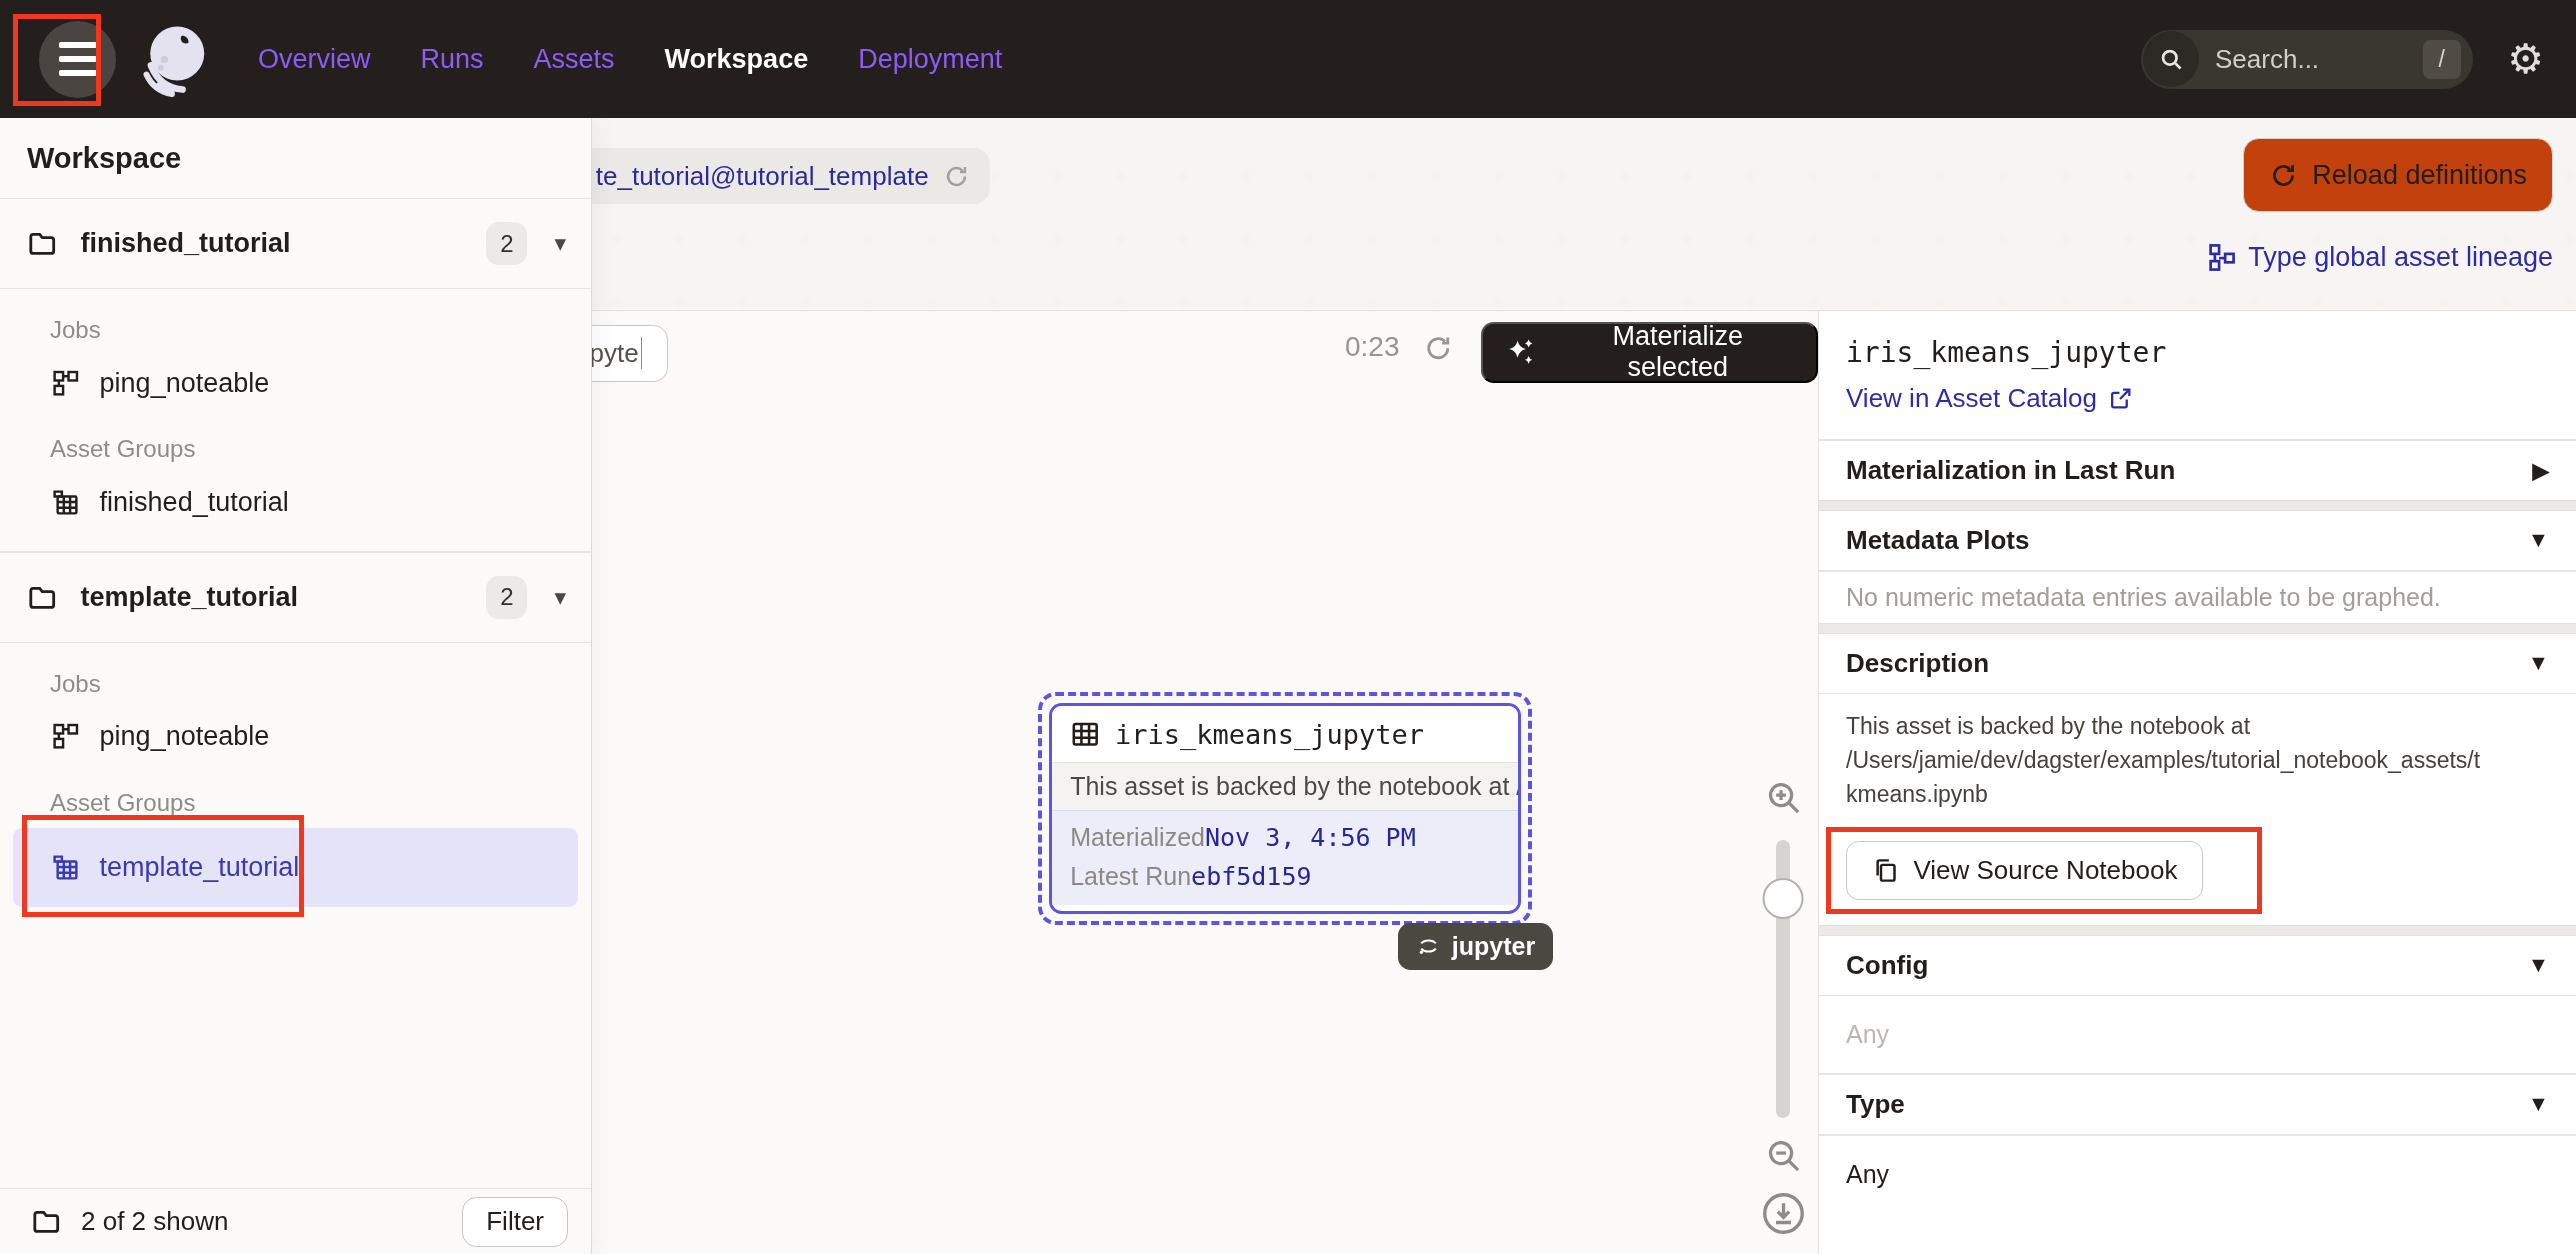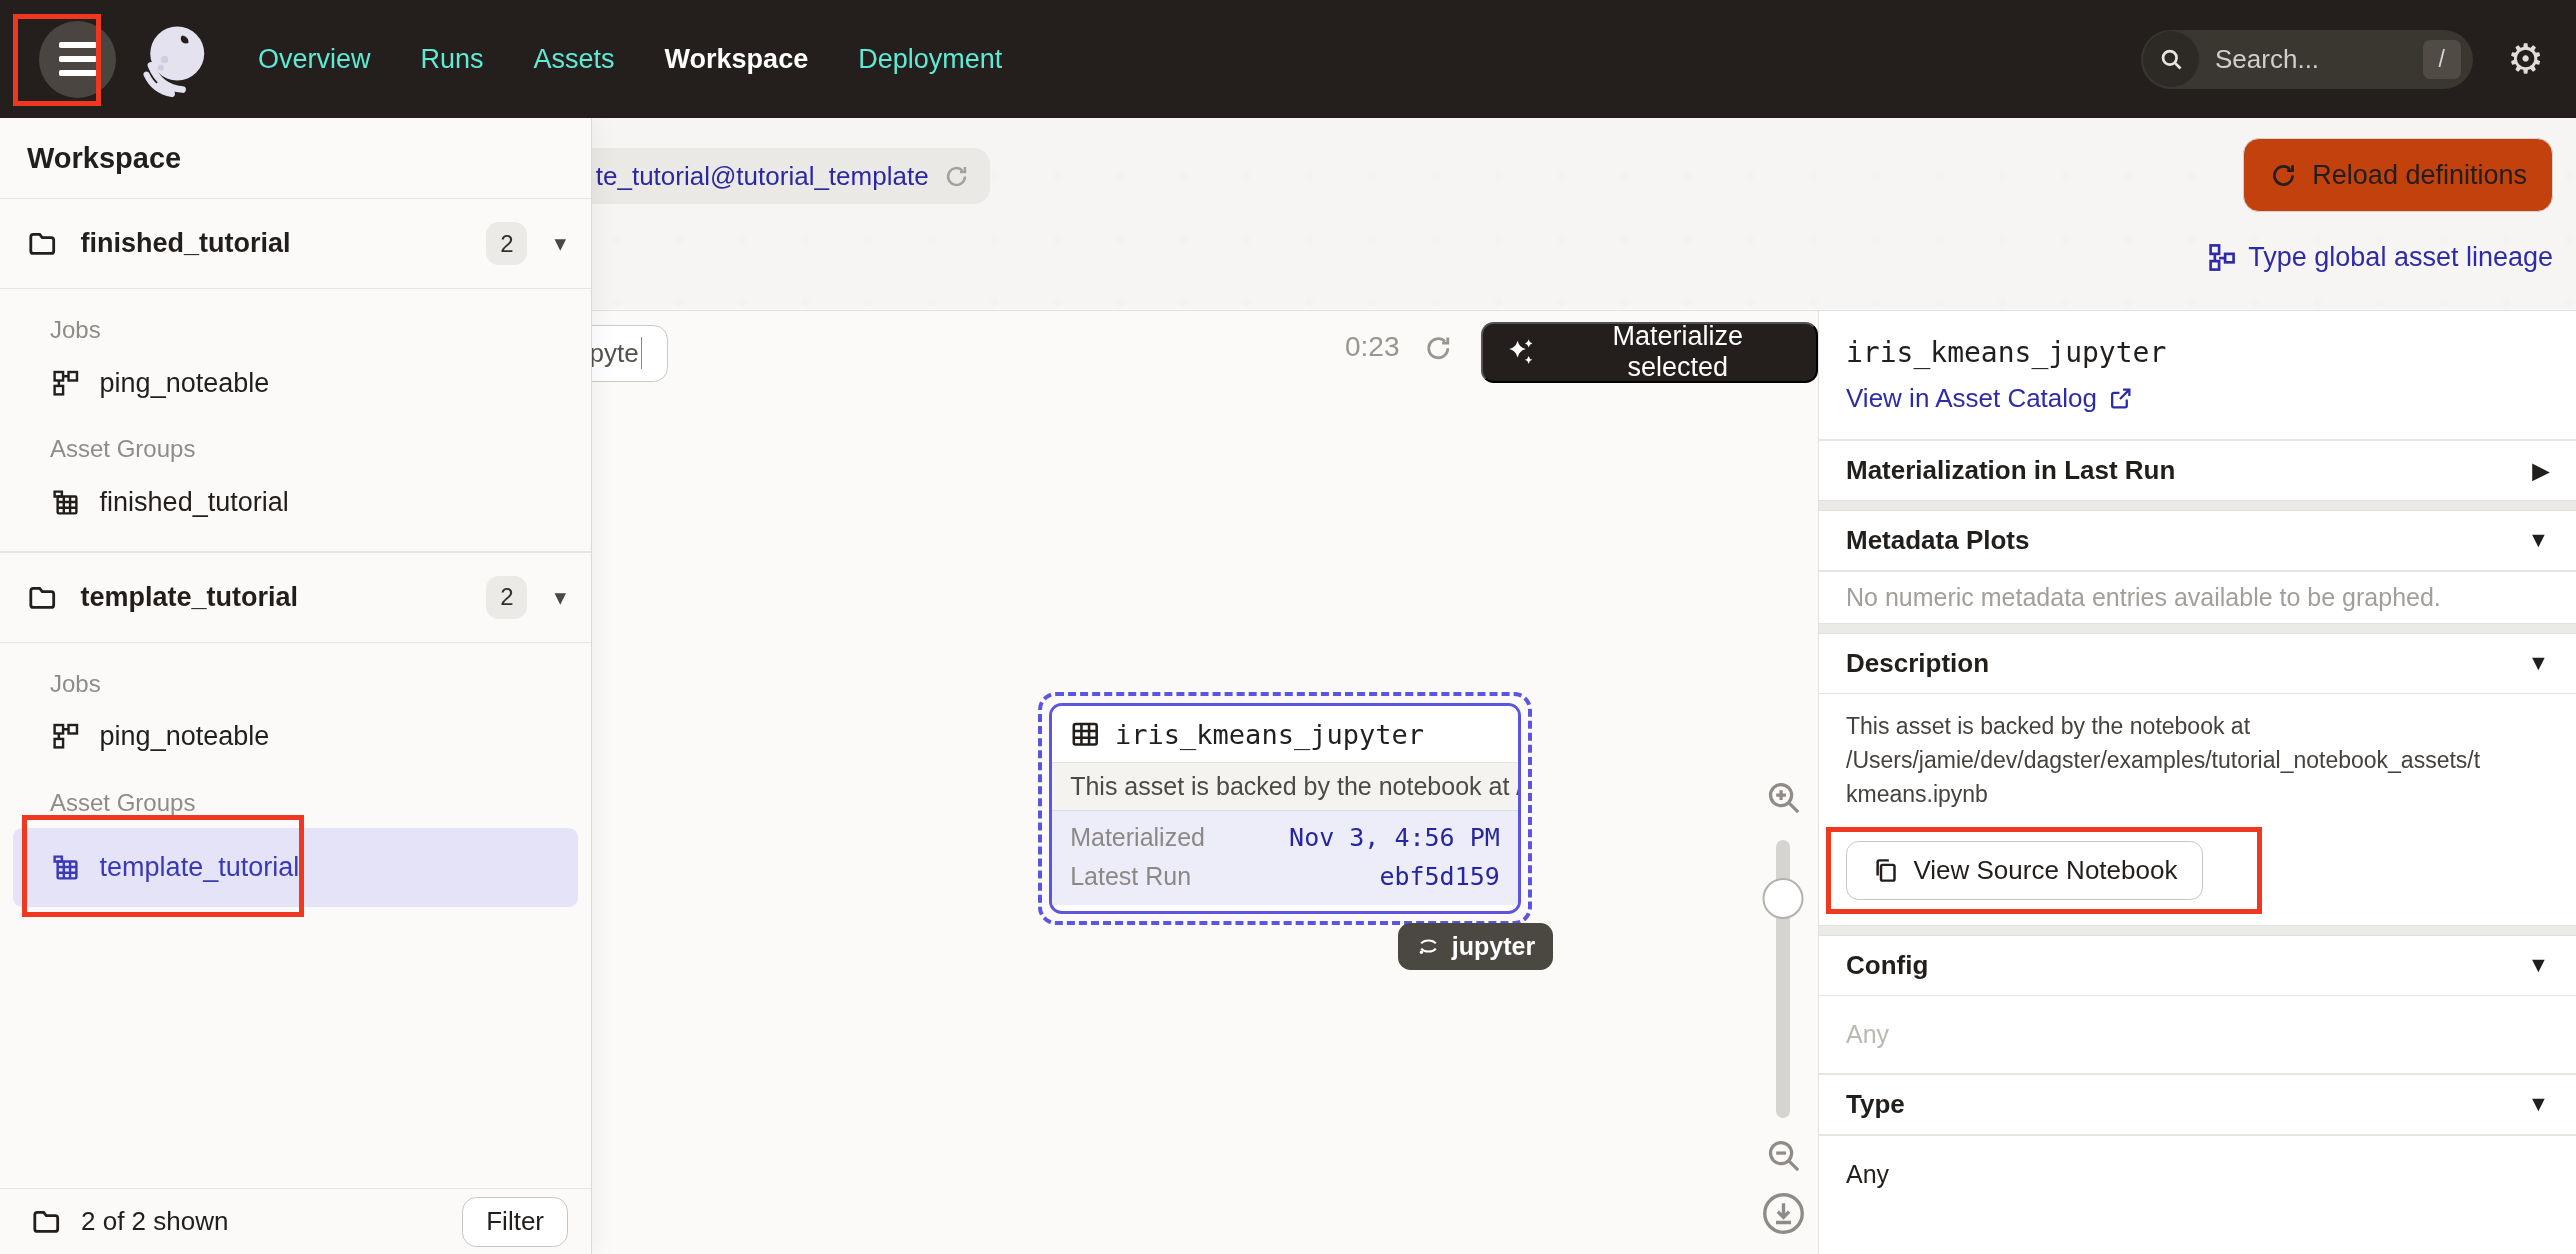--- a/index.html
+++ b/index.html
@@ -16,21 +16,21 @@
 
   
   .navbar { position:absolute; left:0; top:0; width:2576px; height:118px; background:#241f1c;
             display:flex; align-items:center; padding:0 23px; z-index:40; }
   .hamburger { position:relative; width:77px; height:77px; border-radius:50%; background:#4a4540;
                display:flex; flex-direction:column; align-items:center; justify-content:center; gap:8px;
                margin-left:16px; cursor:pointer; }
   .hamburger .bar { width:38px; height:6.3px; background:#ffffff; border-radius:1.8px; }
   .logo { width:75px; height:75px; margin-left:20px; }
   .nav-links { display:flex; align-items:center; gap:50px; margin-left:47px; }
-  .navlink { font-size:27px; color:#5eead4; cursor:pointer; text-decoration:none; }
+  .navlink { font-size:27px; color:#8b5cf6; cursor:pointer; text-decoration:none; }
   .navlink.active { color:#ffffff; font-weight:700; }
   .nav-spacer { flex:1; }
   .search { width:332px; height:59px; border-radius:30.5px; background:#3a3630; display:flex; align-items:center; cursor:text; }
   .search-icon-wrap { width:56px; height:56px; margin-left:1.8px; border-radius:50%; background:#2d2a26;
                       display:flex; align-items:center; justify-content:center; color:#e8e6e3; }
   .search-text { flex:1; margin-left:16px; font-size:26px; color:#d2cfcb; }
   .search-key { width:38px; height:39px; margin-right:12.6px; border-radius:7.2px; background:#504b45;
                 display:flex; align-items:center; justify-content:center; font-size:23px; color:#d8d5d1; }
   .gear { margin-left:34px; margin-right:9px; font-size:41px; color:#e0ddda; line-height:1; cursor:pointer; }
 
@@ -63,21 +63,21 @@
 
   
   .node-outer { position:absolute; left:1038px; top:381px; width:494px; height:233px;
                 border:4.5px dashed #5b55e2; border-radius:18px; padding:7.2px; z-index:6; cursor:pointer; }
   .node { width:100%; height:100%; border:3.6px solid #5b55e2; border-radius:12.6px; background:#ffffff; overflow:hidden; }
   .node-header { height:56px; display:flex; align-items:center; gap:14.4px; padding:0 18px; background:#ffffff; }
   .node-title { font-size:27px; color:#221e1b; }
   .node-desc { height:48px; display:flex; align-items:center; padding:0 18px; background:#f4f3f0;
                border-top:1.8px solid #e4e2df; font-size:25px; color:#4d4a45; white-space:nowrap; overflow:hidden; }
   .node-stats { background:#ededfa; border-top:1.8px solid #dbd9ef; padding:7.2px 18px 9px 18px; }
-  .stat-row { height:39px; display:flex; align-items:center; justify-content:space-between; }
+  .stat-row { height:39px; display:flex; align-items:center; }
   .stat-label { font-size:25px; color:#8c8984; }
   .stat-value { font-size:25px; color:#26269e; }
 
   .jupyter-tag { position:absolute; left:1398px; top:612px; height:47px; display:flex; align-items:center; gap:10.8px;
                  background:#4b4741; border-radius:12.6px; padding:0 18px; color:#ffffff; font-size:25px; font-weight:700;
                  z-index:7; cursor:pointer; }
 
   
   .zoomctl { position:absolute; left:1747px; top:467px; width:72px; display:flex; flex-direction:column;
              align-items:center; z-index:7; color:#8f8c88; }

